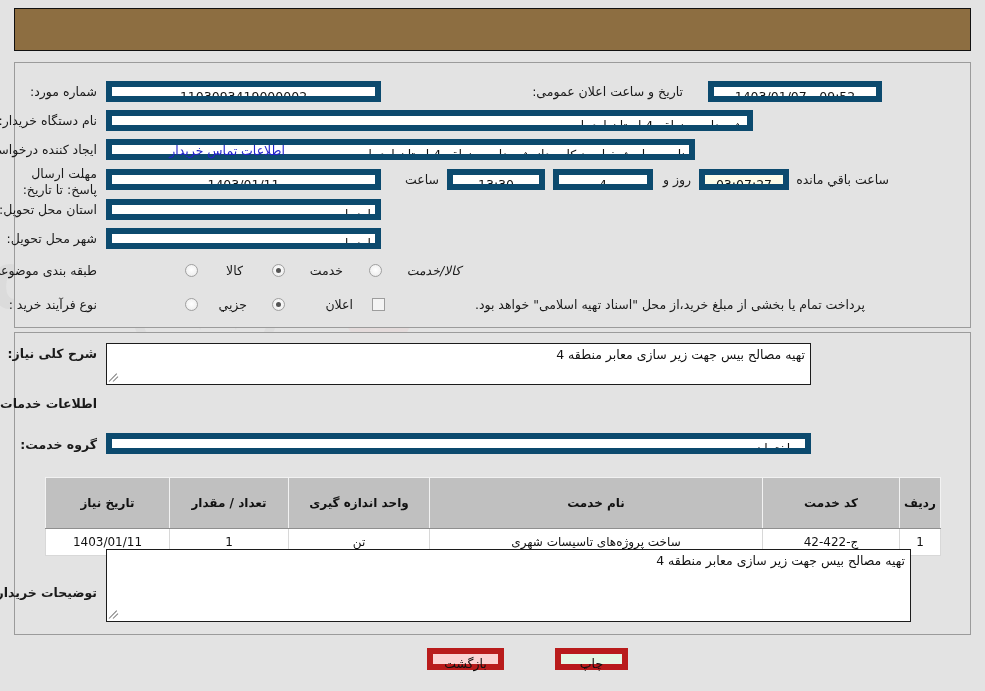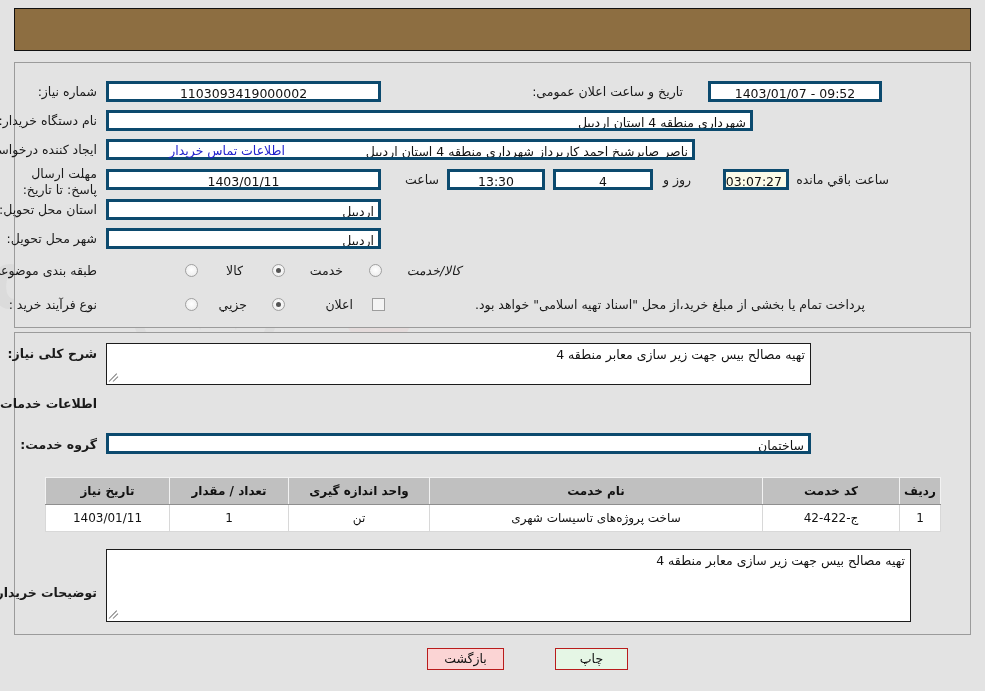--- a/index.html
+++ b/index.html
@@ -71,21 +71,21 @@
     color: #2222cc;
     white-space: nowrap;
     cursor: pointer;
     z-index: 3;
   }
 
   
   .fld {
     position: absolute;
     background: #ffffff;
-    border: 3px solid #0c4a6e;
+    border: 6px solid #0c4a6e;
     box-sizing: border-box;
     font-family: "DejaVu Sans", "Liberation Sans", sans-serif;
     font-size: 12.5px;
     color: #111;
     padding: 0 4px;
     height: 21px;
     line-height: 19px;
     white-space: nowrap;
     overflow: hidden;
     z-index: 3;
@@ -159,36 +159,36 @@
     background: #fff;
   }
   .tbl th {
     background: #c0c0c0;
     border: 1px solid #f2f2f2;
     border-bottom: 1px solid #8f8f8f;
     color: #111;
     font-weight: bold;
     height: 26px;
     font-size: 12px;
-    padding: 0 4px;
+    padding: 12px 4px;
   }
   .tbl td {
     background: #ffffff;
     border: 1px solid #d8d8d8;
     color: #111;
     height: 26px;
     text-align: center;
     padding: 0 4px;
     font-size: 12px;
   }
 
   
   .btn {
     position: absolute;
-    border: 1px solid #b91c1c;
+    border: 6px solid #b91c1c;
     box-sizing: border-box;
     font-family: "DejaVu Sans", "Liberation Sans", sans-serif;
     font-size: 12.5px;
     color: #111;
     height: 22px;
     line-height: 20px;
     text-align: center;
     cursor: pointer;
     z-index: 4;
   }
@@ -211,40 +211,40 @@
     <g fill="#e7c2c2" opacity="0.75">
       <path d="M330 5 c40 30 60 70 62 120 l26 -12 -38 66 -40 -64 24 -6 c-4 -42 -18 -76 -50 -100 z"></path>
     </g>
   </svg>
 
   <div class="header-bar"></div>
   <div class="header-title">جزئیات اطلاعات نیاز</div>
 
   <div class="panel" id="panel-top"></div>
 
-  <div class="lbl" style="right:888px; top:84px;">شماره نیاز:</div>
+  <div class="lbl" style="right:888px; top:84px;">شماره مورد:</div>
   <div class="fld" style="right:604px; top:81px; width:275px;">1103093419000002</div>
   <div class="lbl" style="right:302px; top:84px;margin-left:46px;">تاریخ و ساعت اعلان عمومی:</div>
 
   <div class="fld" style="left:708px; top:81px; width:174px;">09:52 - 1403/01/07</div>
 
   <div class="lbl" style="right:888px; top:113px;">نام دستگاه خریدار:</div>
   <div class="fld rtl-right" style="right:232px; top:110px; width:647px;">شهرداری منطقه 4 استان اردبیل</div>
 
   <div class="lbl" style="right:888px; top:142px;">ایجاد کننده درخواست:</div>
   <div class="fld rtl-right" style="right:290px; top:139px; width:589px;">ناصر صابرشیخ احمد کارپرداز شهرداری منطقه 4 استان اردبیل</div>
   <div class="link" style="right:700px; top:143px;">اطلاعات تماس خریدار</div>
 
   <div class="lbl" style="right:888px; top:166px; line-height:16px; white-space:normal; width:92px; text-align:right;">مهلت ارسال پاسخ: تا تاریخ:</div>
   <div class="fld" style="right:604px; top:169px; width:275px;">1403/01/11</div>
   <div class="lbl" style="right:546px; top:172px;">ساعت</div>
   <div class="fld" style="right:440px; top:169px; width:98px;">13:30</div>
   <div class="fld" style="right:332px; top:169px; width:100px;">4</div>
   <div class="lbl" style="right:294px; top:172px;">روز و</div>
-  <div class="fld cream" style="right:196px; top:169px; width:66px;">03:07:27</div>
+  <div class="fld cream" style="right:196px; top:169px; width:90px;">03:07:27</div>
   <div class="lbl" style="right:96px; top:172px;">ساعت باقي مانده</div>
 
   <div class="lbl" style="right:888px; top:202px;">استان محل تحویل:</div>
   <div class="fld rtl-right" style="right:604px; top:199px; width:275px;">اردبیل</div>
 
   <div class="lbl" style="right:888px; top:231px;">شهر محل تحویل:</div>
   <div class="fld rtl-right" style="right:604px; top:228px; width:275px;">اردبیل</div>
 
   <div class="lbl" style="right:888px; top:263px;">طبقه بندی موضوعی:</div>
   <span class="radio" style="right:787px; top:264px;"></span>

